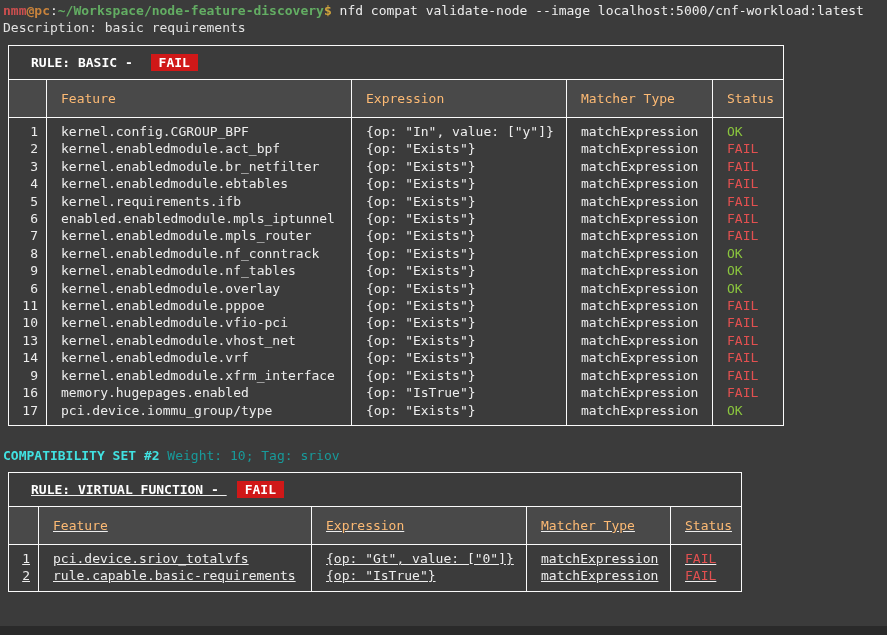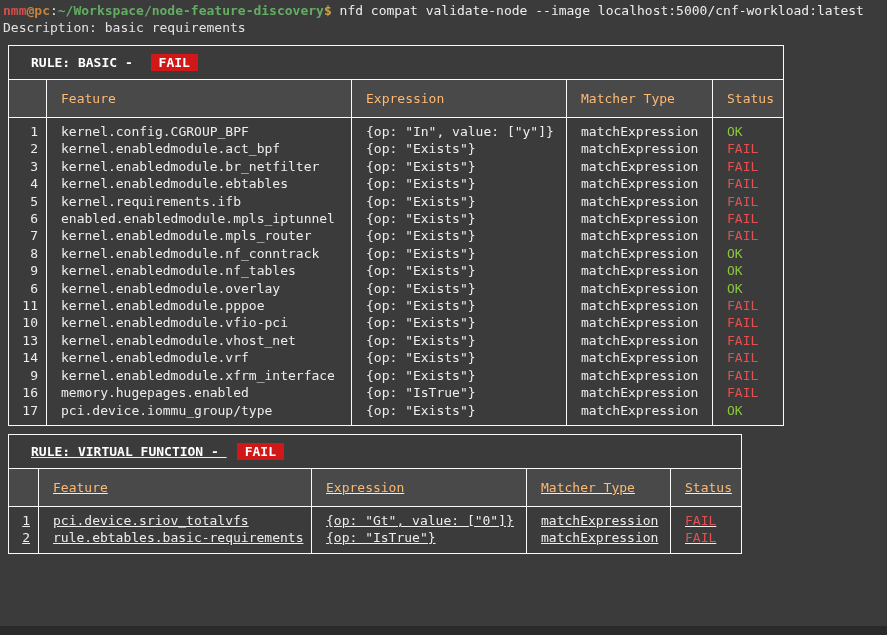--- a/index.html
+++ b/index.html
@@ -187,20 +187,21 @@
             <td>pci.device.iommu_group/type</td>
             <td>{op: "Exists"}</td>
             <td>matchExpression</td>
             <td class="ok">OK</td>
           </tr>
         </tbody>
     </table>
   </section>
 
   <section>
+    <div class="line set-title set-2-title"><span class="title">COMPATIBILITY SET #2</span><span class="meta"> Weight: 10; Tag: sriov</span></div>
 
     <table class="t2">
       <colgroup>
         <col style="width:30px">
           <col style="width:273px">
           <col style="width:215px">
           <col style="width:144px">
           <col style="width:71px">
       </colgroup>
       <thead>
@@ -218,21 +219,21 @@
       <tbody>
           <tr class="first">
             <td class="num">1</td>
             <td>pci.device.sriov_totalvfs</td>
             <td>{op: "Gt", value: ["0"]}</td>
             <td>matchExpression</td>
             <td class="fail">FAIL</td>
           </tr>
           <tr class="last">
             <td class="num">2</td>
-            <td>rule.ebtables.basic-requirements</td>
+            <td>rule.capable.basic-requirements</td>
             <td>{op: "IsTrue"}</td>
             <td>matchExpression</td>
             <td class="fail">FAIL</td>
           </tr>
         </tbody>
     </table>
   </section>
 
   <div class="bottom-strip"></div>
 </div>

